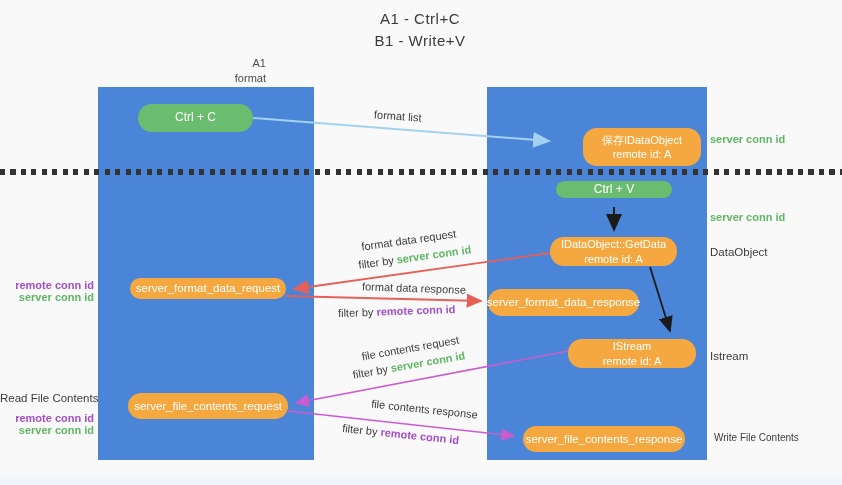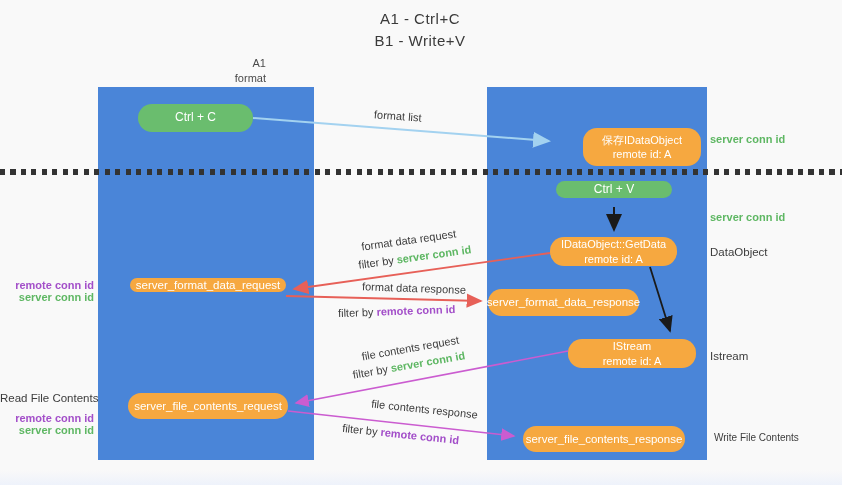--- a/index.html
+++ b/index.html
@@ -71,21 +71,21 @@
 
   <div class="node g" style="left:556px;top:181px;width:116px;height:17px;">
     <div>Ctrl + V</div>
   </div>
 
   <div class="node o" style="left:550px;top:237px;width:127px;height:29px;">
     <div>IDataObject::GetData</div>
     <div>remote id: A</div>
   </div>
 
-  <div class="node o one" style="left:130px;top:278px;width:156px;height:14px;">
+  <div class="node o one" style="left:130px;top:278px;width:156px;height:21px;">
     <div>server_format_data_request</div>
   </div>
 
   <div class="node o one" style="left:488px;top:289px;width:151px;height:27px;">
     <div>server_format_data_response</div>
   </div>
 
   <div class="node o" style="left:568px;top:339px;width:128px;height:29px;">
     <div>IStream</div>
     <div>remote id: A</div>

